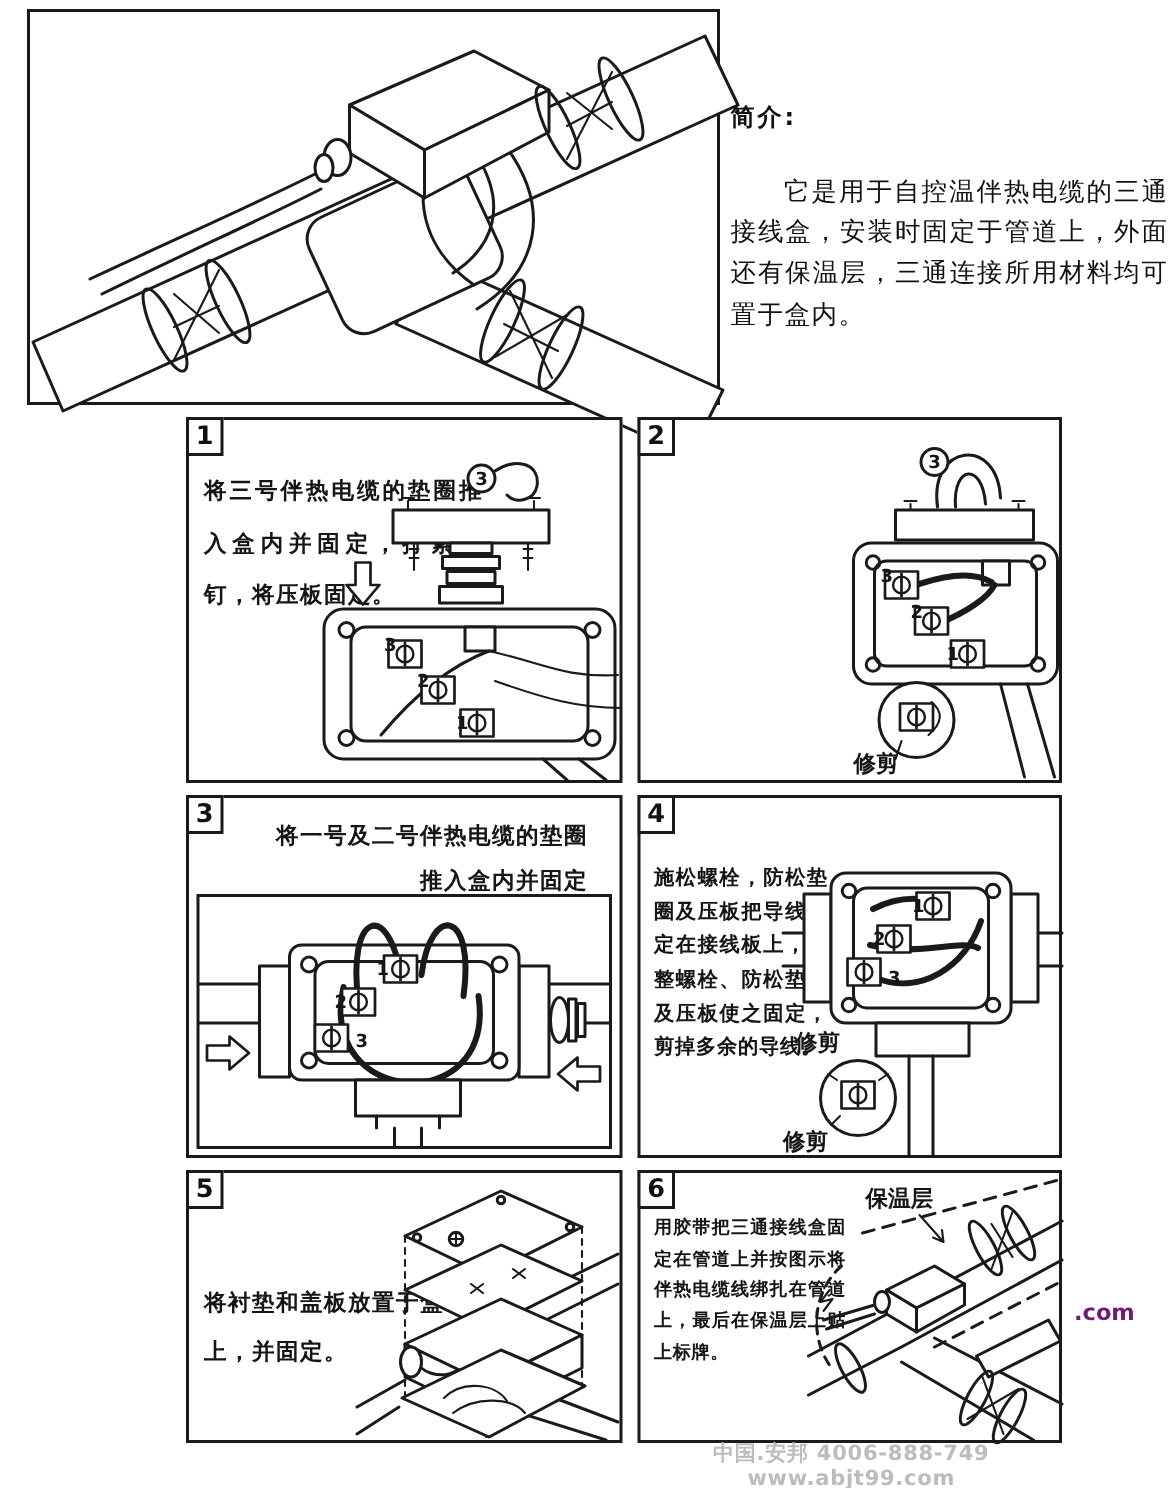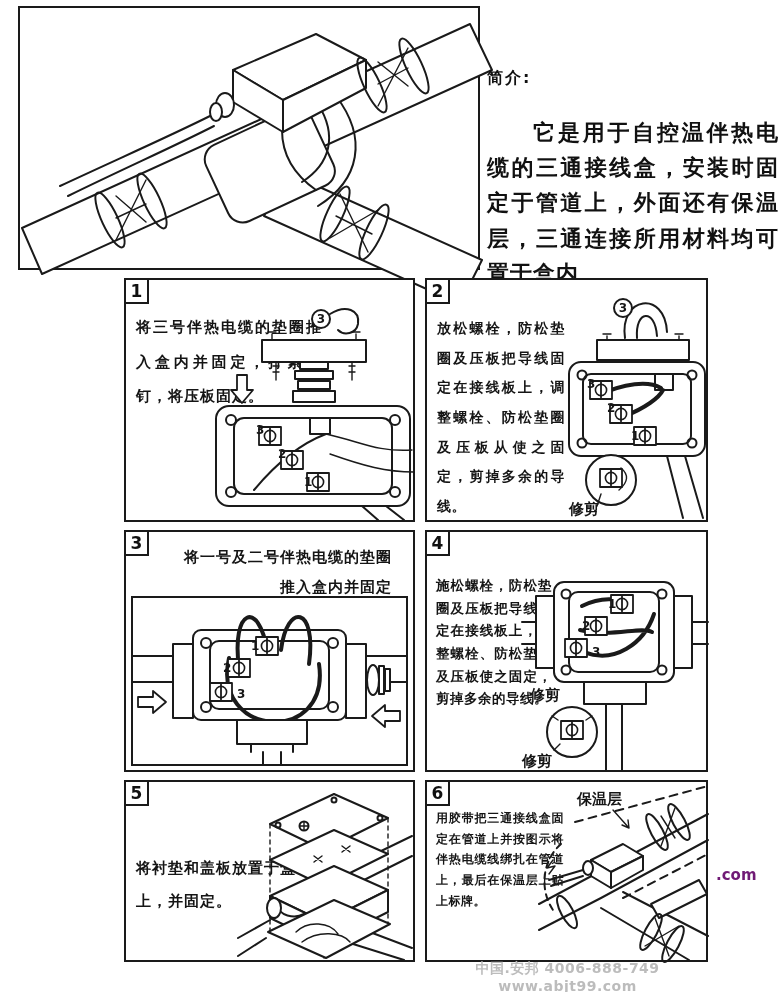--- a/index.html
+++ b/index.html
@@ -5,21 +5,21 @@
   html,body{margin:0;padding:0;background:#fff;}
   .page{position:relative;width:779px;height:992px;background:#fff;overflow:hidden;
         font-family:"DejaVu Sans","Liberation Sans",sans-serif;color:#111;}
   .frame{position:absolute;border:2px solid #1a1a1a;background:#fff;box-sizing:border-box;}
   .badge{position:absolute;top:-2px;left:-2px;width:25px;height:26px;border:2px solid #1a1a1a;
          background:#fff;box-sizing:border-box;display:flex;align-items:center;justify-content:center;
          font-size:17px;font-weight:700;}
   .steptext{position:absolute;font-weight:700;color:#151515;text-align:justify;}
   .intro{position:absolute;left:487px;top:68px;width:292px;}
   .intro h2{margin:0;font-size:16px;font-weight:700;letter-spacing:2px;}
-  .intro p{margin:26px 0 0 0;font-size:22px;font-weight:700;line-height:1.6;
+  .intro p{margin:26px 0 0 0;font-size:17px;font-weight:400;line-height:1.6;
            letter-spacing:1px;text-indent:2.1em;text-align:justify;}
   .footer{position:absolute;left:420px;top:960px;width:295px;text-align:center;
           font-size:14px;font-weight:700;color:#bcbcbc;letter-spacing:.5px;}
   .wm{position:absolute;left:716px;top:866px;font-size:15px;font-weight:700;color:#701a75;}
   svg{position:absolute;overflow:visible;}
   .ln{stroke:#1a1a1a;stroke-width:2;fill:none;stroke-linecap:round;stroke-linejoin:round;}
   .thin{stroke-width:1.4;}
   .cab{stroke-width:4;}
   .lbl{font:700 15px "DejaVu Sans","Liberation Sans",sans-serif;fill:#151515;stroke:none;}
   .num{font:700 12px "DejaVu Sans","Liberation Sans",sans-serif;fill:#151515;stroke:none;}
@@ -129,21 +129,20 @@
         <use href="#term" x="104" y="178"></use>
           <text class="num" x="90" y="182">1</text>
 
         <path d="M148,202 L164,216 M172,202 L190,216"></path>
       </g>
     </svg>
   </div>
 
   <div class="frame" style="left:425px;top:278px;width:283px;height:244px;">
     <div class="badge">2</div>
-    <div class="steptext" style="left:10px;top:34px;width:128px;font-size:14px;line-height:2.12;letter-spacing:.5px;">放松螺栓，防松垫圈及压板把导线固定在接线板上，调整螺栓、防松垫圈及压板从使之固定，剪掉多余的导线。</div>
     <svg style="left:140px;top:8px;" width="140" height="230" viewBox="0 0 140 230">
       <g class="ln">
 
         <path d="M58,50 C52,8 98,2 100,44"></path>
         <path d="M70,50 C68,22 88,20 90,48"></path>
         <circle cx="56" cy="20" r="9" fill="#fff"></circle>
         <text class="num" x="56" y="24" text-anchor="middle">3</text>
 
         <rect x="30" y="52" width="92" height="20" fill="#fff"></rect>
         <path class="thin" d="M40,48 L40,52 M36,46 L44,46 M112,48 L112,52 M108,46 L116,46"></path>

